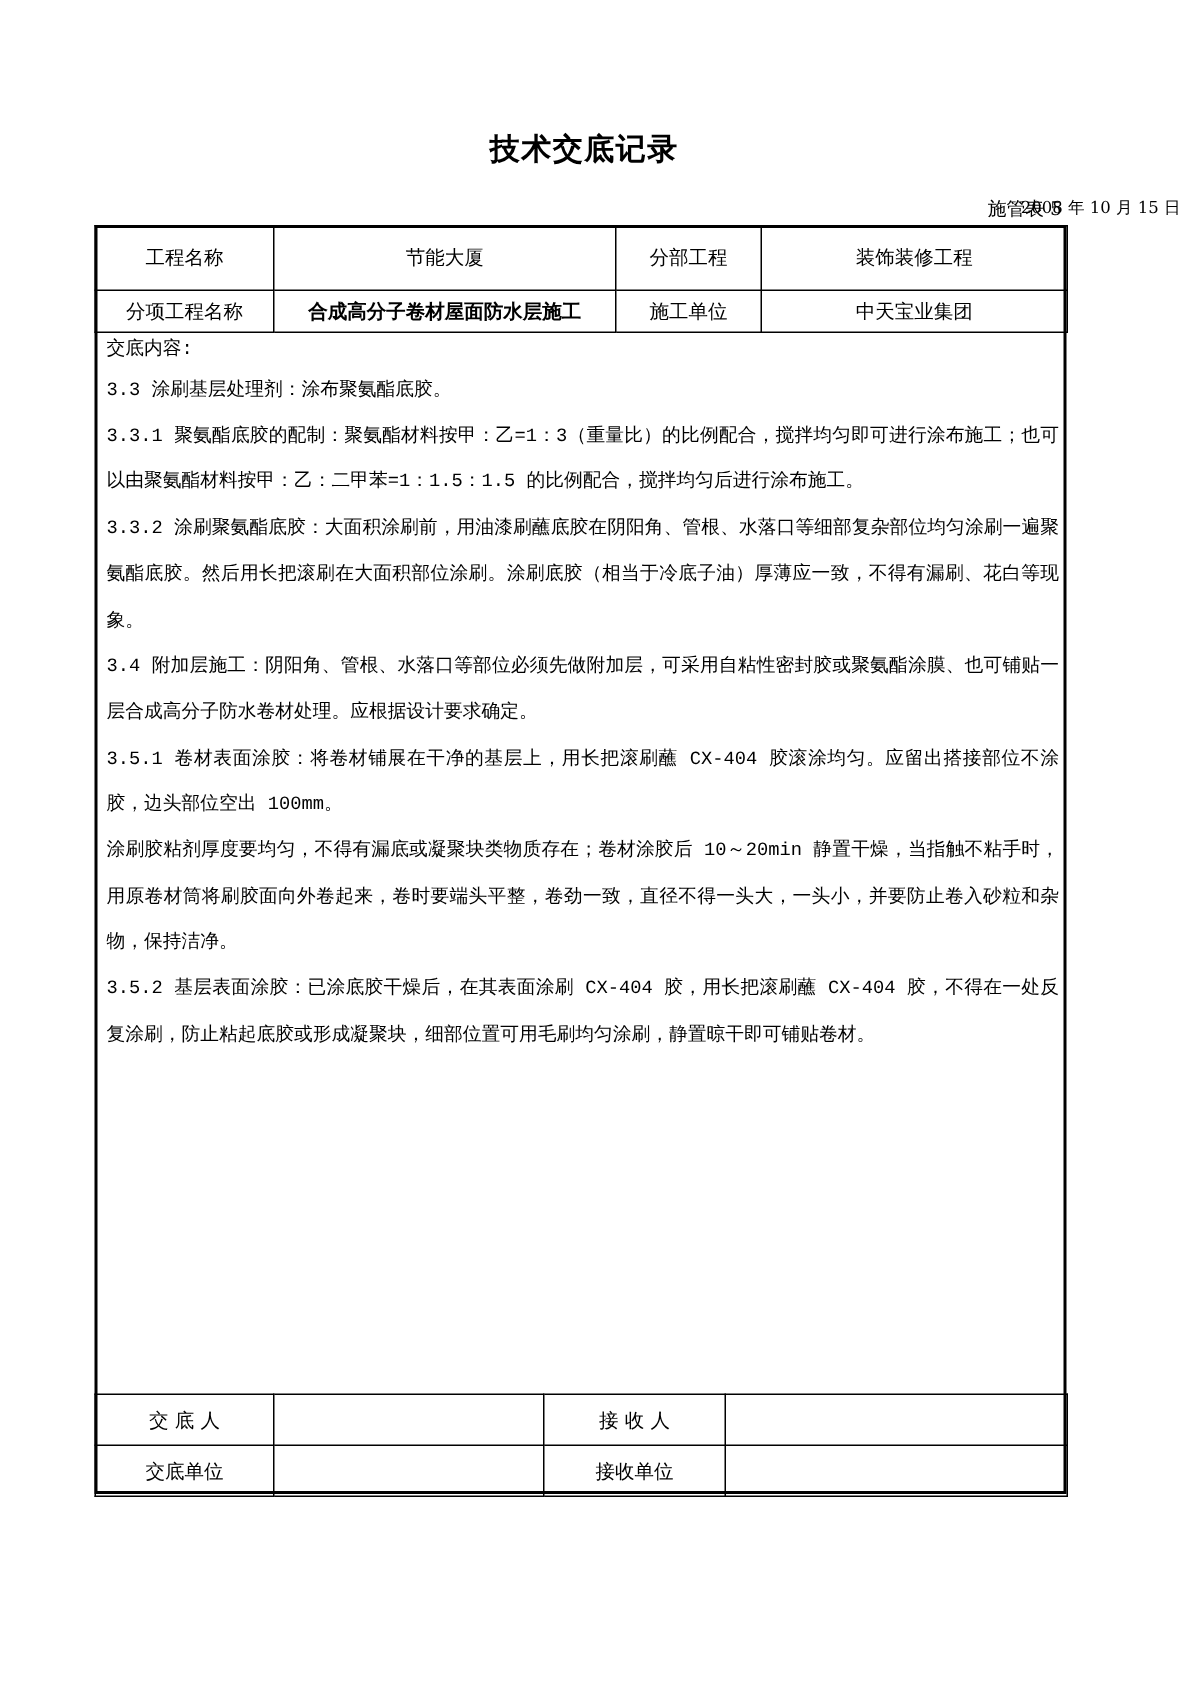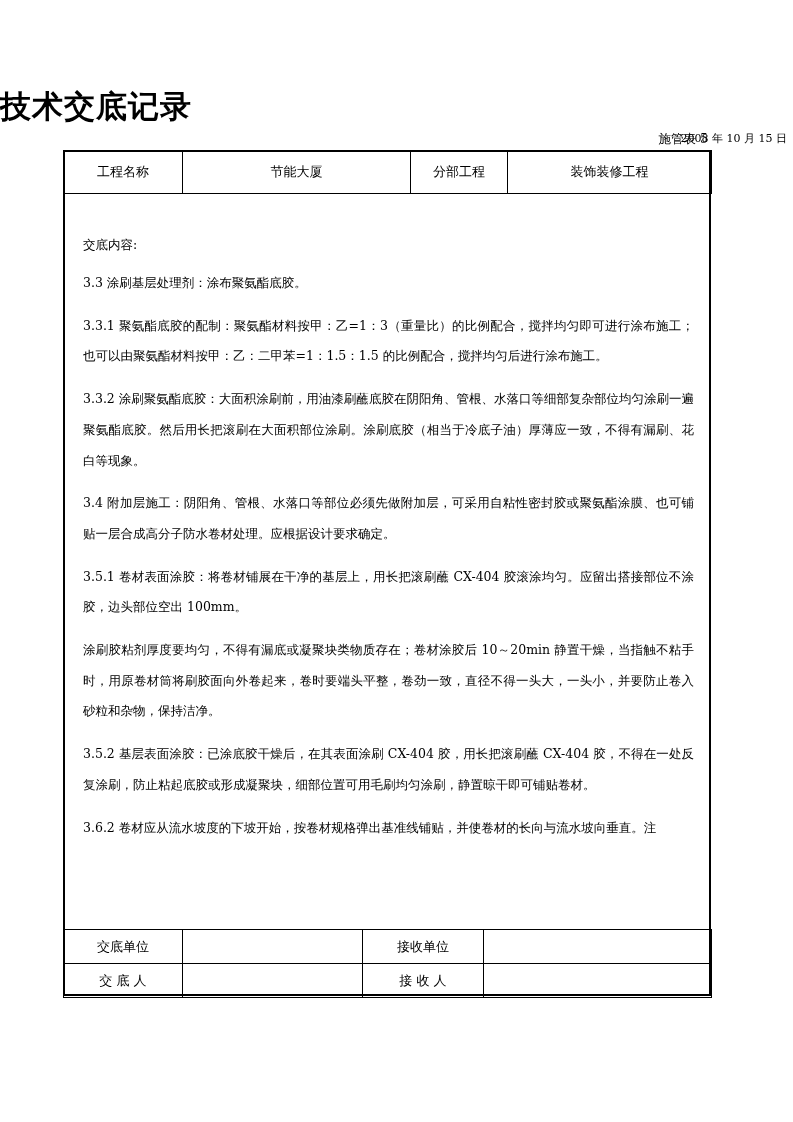--- a/index.html
+++ b/index.html
@@ -3,22 +3,22 @@
 <meta charset="utf-8">
 <style>
   html, body { margin: 0; padding: 0; background: #ffffff; }
   body {
     width: 793px; height: 1122px; position: relative; overflow: hidden;
     font-family: "DejaVu Serif", "Liberation Serif", serif;
     color: #000;
   }
   .title {
     position: absolute; left: 0; top: 86px; width: 779px;
-    font-family: Liberation Mono, monospace;
-    font-weight: bold; font-size: 31px; letter-spacing: 1px;
+    text-align: center; font-family: Liberation Mono, monospace;
+    font-weight: bold; font-size: 20px; letter-spacing: 1px;
   }
   .date {
     position: absolute; left: 0; top: 131px; width: 787px; text-align: right;
     font-size: 11px;
   }
   .formno {
     position: absolute; right: 85px; top: 131px; font-size: 12.5px;
   }
   .frame {
     position: absolute; left: 63px; top: 150px; width: 648px; height: 846px;
@@ -30,21 +30,21 @@
     font-size: 13px; padding: 0; white-space: nowrap;
   }
   .head-table { left: 63px; top: 150px; width: 648px; }
   .head-table tr.r1 td { height: 42px; }
   .head-table tr.r2 td { height: 27px; }
   .bold-sans { font-family: "DejaVu Sans", "Liberation Sans", sans-serif; font-weight: bold; }
   .content {
     position: absolute; left: 71px; top: 222px; width: 635px;
     font-size: 12.5px; line-height: 30.7px; text-align: justify;
   }
-  .content p { margin: 12px; }
+  .content p { margin: 0; font-family: Liberation Mono, monospace; }
   .foot-table { left: 63px; top: 929px; width: 648px; }
   .foot-table td { height: 33px; }
 </style>
 </head>
 <body>
 
 <div class="title">技术交底记录</div>
 <div class="date">2008 年 10 月 15 日</div>
 <div class="formno">施管表 5</div>
 
@@ -57,49 +57,54 @@
       <col style="width:97px">
       <col style="width:204px">
   </colgroup>
   <tbody>
       <tr class="r1">
     <td>工程名称</td>
     <td>节能大厦</td>
     <td>分部工程</td>
     <td>装饰装修工程</td>
   </tr>
+  <tr class="r2">
+    <td>分项工程名称</td>
+    <td class="bold-sans">合成高分子卷材屋面防水层施工</td>
+    <td>施工单位</td>
+    <td>中天宝业集团</td>
+  </tr>
 </tbody>
   </table>
 
 <div class="content">
   <p style="line-height:22px;margin-bottom:1px;">交底内容:</p>
   <p>3.3 涂刷基层处理剂：涂布聚氨酯底胶。</p>
   <p>3.3.1 聚氨酯底胶的配制：聚氨酯材料按甲：乙=1：3（重量比）的比例配合，搅拌均匀即可进行涂布施工；也可以由聚氨酯材料按甲：乙：二甲苯=1：1.5：1.5 的比例配合，搅拌均匀后进行涂布施工。</p>
   <p>3.3.2 涂刷聚氨酯底胶：大面积涂刷前，用油漆刷蘸底胶在阴阳角、管根、水落口等细部复杂部位均匀涂刷一遍聚氨酯底胶。然后用长把滚刷在大面积部位涂刷。涂刷底胶（相当于冷底子油）厚薄应一致，不得有漏刷、花白等现象。</p>
   <p>3.4 附加层施工：阴阳角、管根、水落口等部位必须先做附加层，可采用自粘性密封胶或聚氨酯涂膜、也可铺贴一层合成高分子防水卷材处理。应根据设计要求确定。</p>
   <p>3.5.1 卷材表面涂胶：将卷材铺展在干净的基层上，用长把滚刷蘸 CX-404 胶滚涂均匀。应留出搭接部位不涂胶，边头部位空出 100mm。</p>
   <p>涂刷胶粘剂厚度要均匀，不得有漏底或凝聚块类物质存在；卷材涂胶后 10～20min 静置干燥，当指触不粘手时，用原卷材筒将刷胶面向外卷起来，卷时要端头平整，卷劲一致，直径不得一头大，一头小，并要防止卷入砂粒和杂物，保持洁净。</p>
   <p>3.5.2 基层表面涂胶：已涂底胶干燥后，在其表面涂刷 CX-404 胶，用长把滚刷蘸 CX-404 胶，不得在一处反复涂刷，防止粘起底胶或形成凝聚块，细部位置可用毛刷均匀涂刷，静置晾干即可铺贴卷材。</p>
-  <p>3.6.2 卷材应从流水坡度的下坡开始，按卷材规格弹出基准线铺贴，并使卷材的长向与流水坡向垂直。注</p>
 </div>
 
 <table class="grid foot-table">
   <colgroup>
     <col style="width:119px">
       <col style="width:180px">
       <col style="width:121px">
       <col style="width:228px">
   </colgroup>
   <tbody>
       <tr>
+    <td>交 底 人</td>
+    <td></td>
+    <td>接 收 人</td>
+    <td></td>
+  </tr>
+  <tr>
     <td>交底单位</td>
     <td></td>
     <td>接收单位</td>
-    <td></td>
-  </tr>
-  <tr>
-    <td>交 底 人</td>
-    <td></td>
-    <td>接 收 人</td>
     <td></td>
   </tr>
 </tbody>
   </table>
 
 </body></html>

